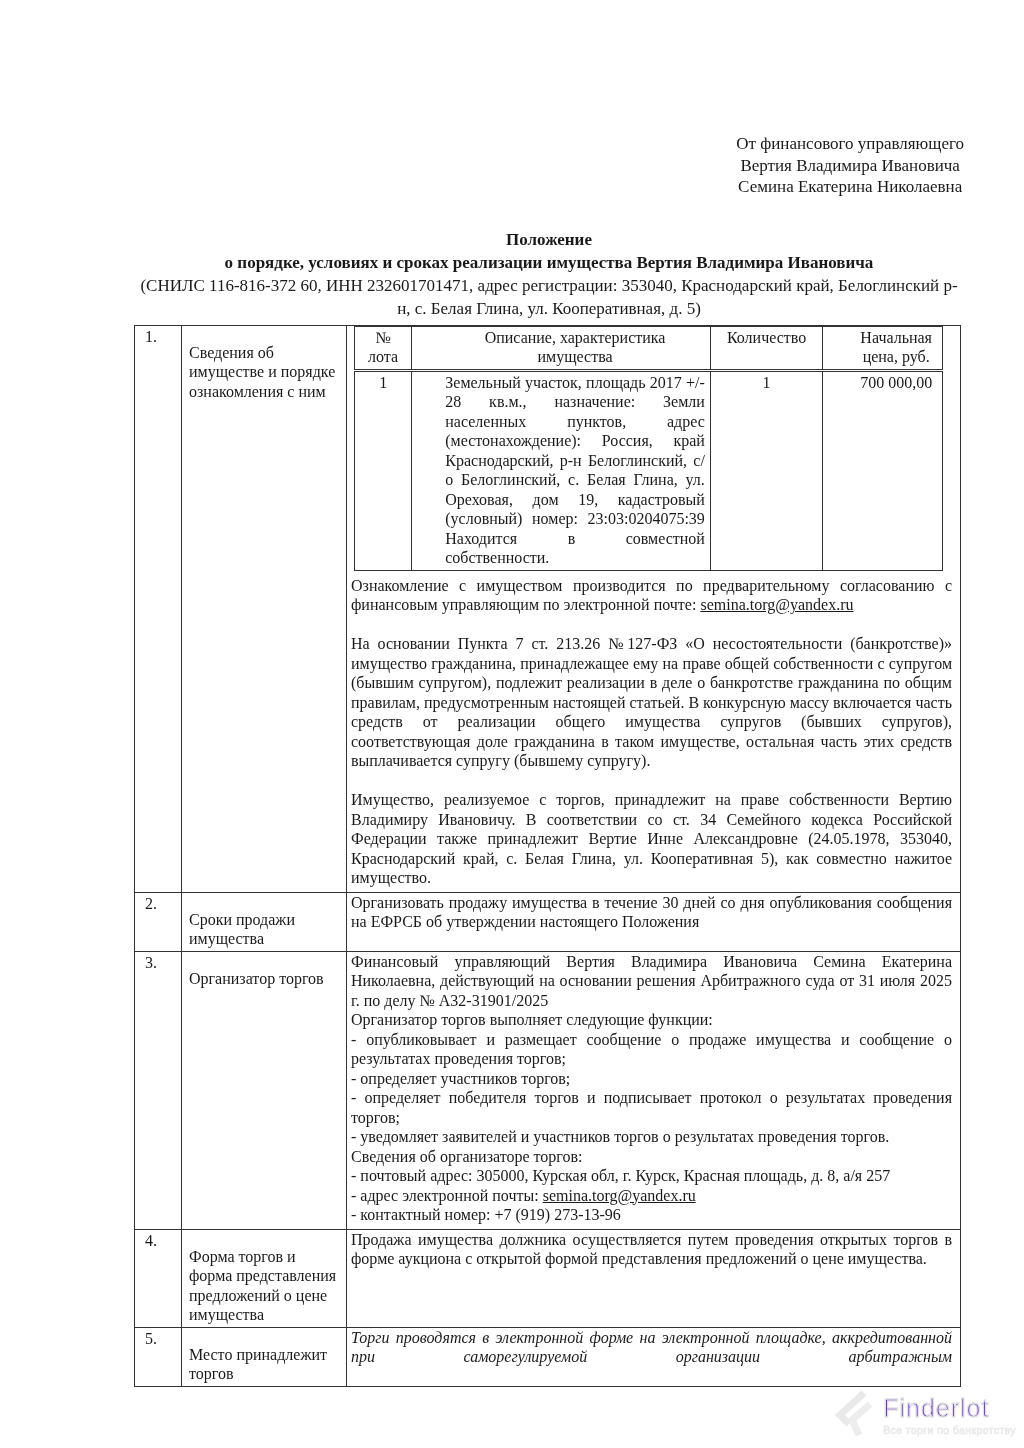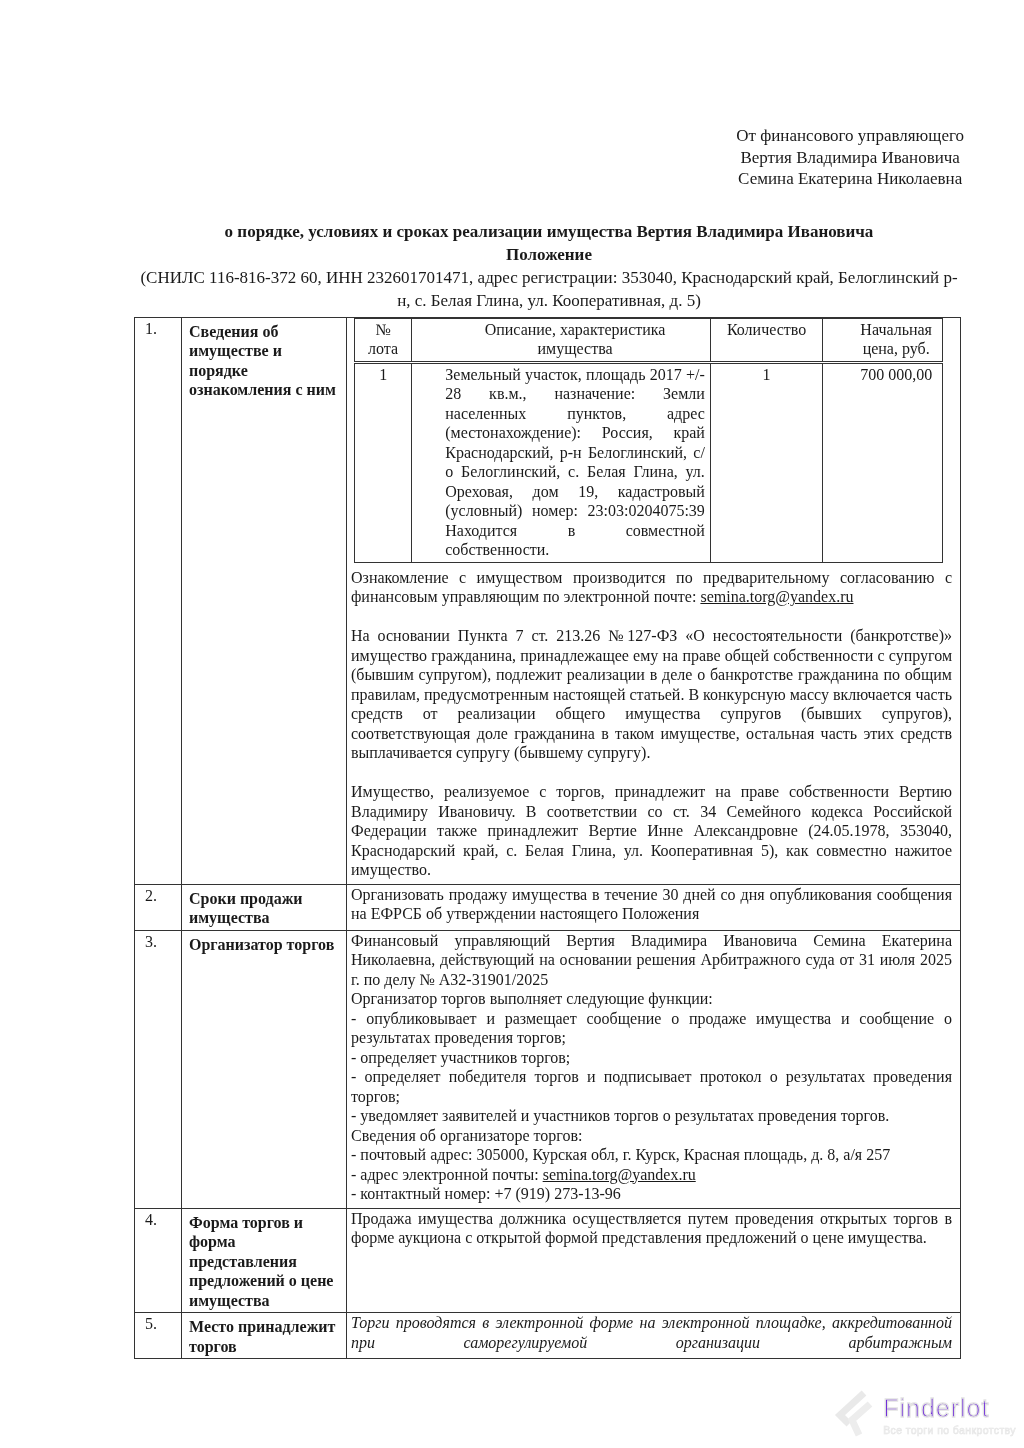--- a/index.html
+++ b/index.html
@@ -5,36 +5,36 @@
   * { box-sizing: border-box; }
   html,body { margin:0; padding:0; }
   body {
     width:1024px; height:1448px;
     background:#ffffff;
     font-family:"Liberation Serif","DejaVu Serif",serif;
     color:#1a1a1a;
     position:relative;
     overflow:hidden;
   }
-  .content { position:absolute; left:134px; top:8px; width:830px; }
+  .content { position:absolute; left:134px; top:16px; width:830px; }
 
   .sender { padding-top:117px; display:flex; justify-content:flex-end; }
   .sender-inner { text-align:center; font-size:17px; line-height:21.5px; }
 
   .title-block { margin-top:30px; text-align:center; font-size:17px; line-height:23px; }
   .bold { font-weight:bold; }
 
   table.main {
     border-collapse:collapse; table-layout:fixed;
     width:827px; margin-top:5px;
     font-size:16px; line-height:19.5px;
   }
   table.main > tbody > tr > td { border:1px solid #333; vertical-align:top; }
   td.cell-num   { width:47px;  padding:1px 2px 2px 10px; }
-  td.cell-label { width:165px; padding:4px 4px 2px 7px;font-weight:bold; }
+  td.cell-label { width:165px; padding:17px 4px 2px 7px; }
   td.cell-body  { padding:0 8px 4px 4px; }
 
   table.lot {
     border-collapse:collapse; table-layout:fixed;
     width:589px; margin:0 0 5px 3px;
     font-size:16px; line-height:19.5px;
   }
   table.lot td { border:1px solid #333; vertical-align:top; padding:1px 5px 2px 5px; }
   table.lot .hd { text-align:center; border-bottom:3px double #333;margin-left:36px; }
   table.lot .c-no  { width:56px; }
@@ -73,22 +73,22 @@
 
   <div class="sender">
     <div class="sender-inner">
       <div>От финансового управляющего</div>
       <div>Вертия Владимира Ивановича</div>
       <div>Семина Екатерина Николаевна</div>
     </div>
   </div>
 
   <div class="title-block">
+    <div class="bold">Положение</div>
     <div class="bold">о порядке, условиях и сроках реализации имущества Вертия Владимира Ивановича</div>
-    <div class="bold">Положение</div>
     <div>(СНИЛС 116-816-372 60, ИНН 232601701471, адрес регистрации: 353040, Краснодарский край, Белоглинский р-н, с. Белая Глина, ул. Кооперативная, д. 5)</div>
   </div>
 
   <table class="main">
     <tbody>
       <tr>
         <td class="cell-num">1.</td>
         <td class="cell-label">Сведения об имуществе и порядке ознакомления с ним</td>
         <td class="cell-body">
           <table class="lot">

